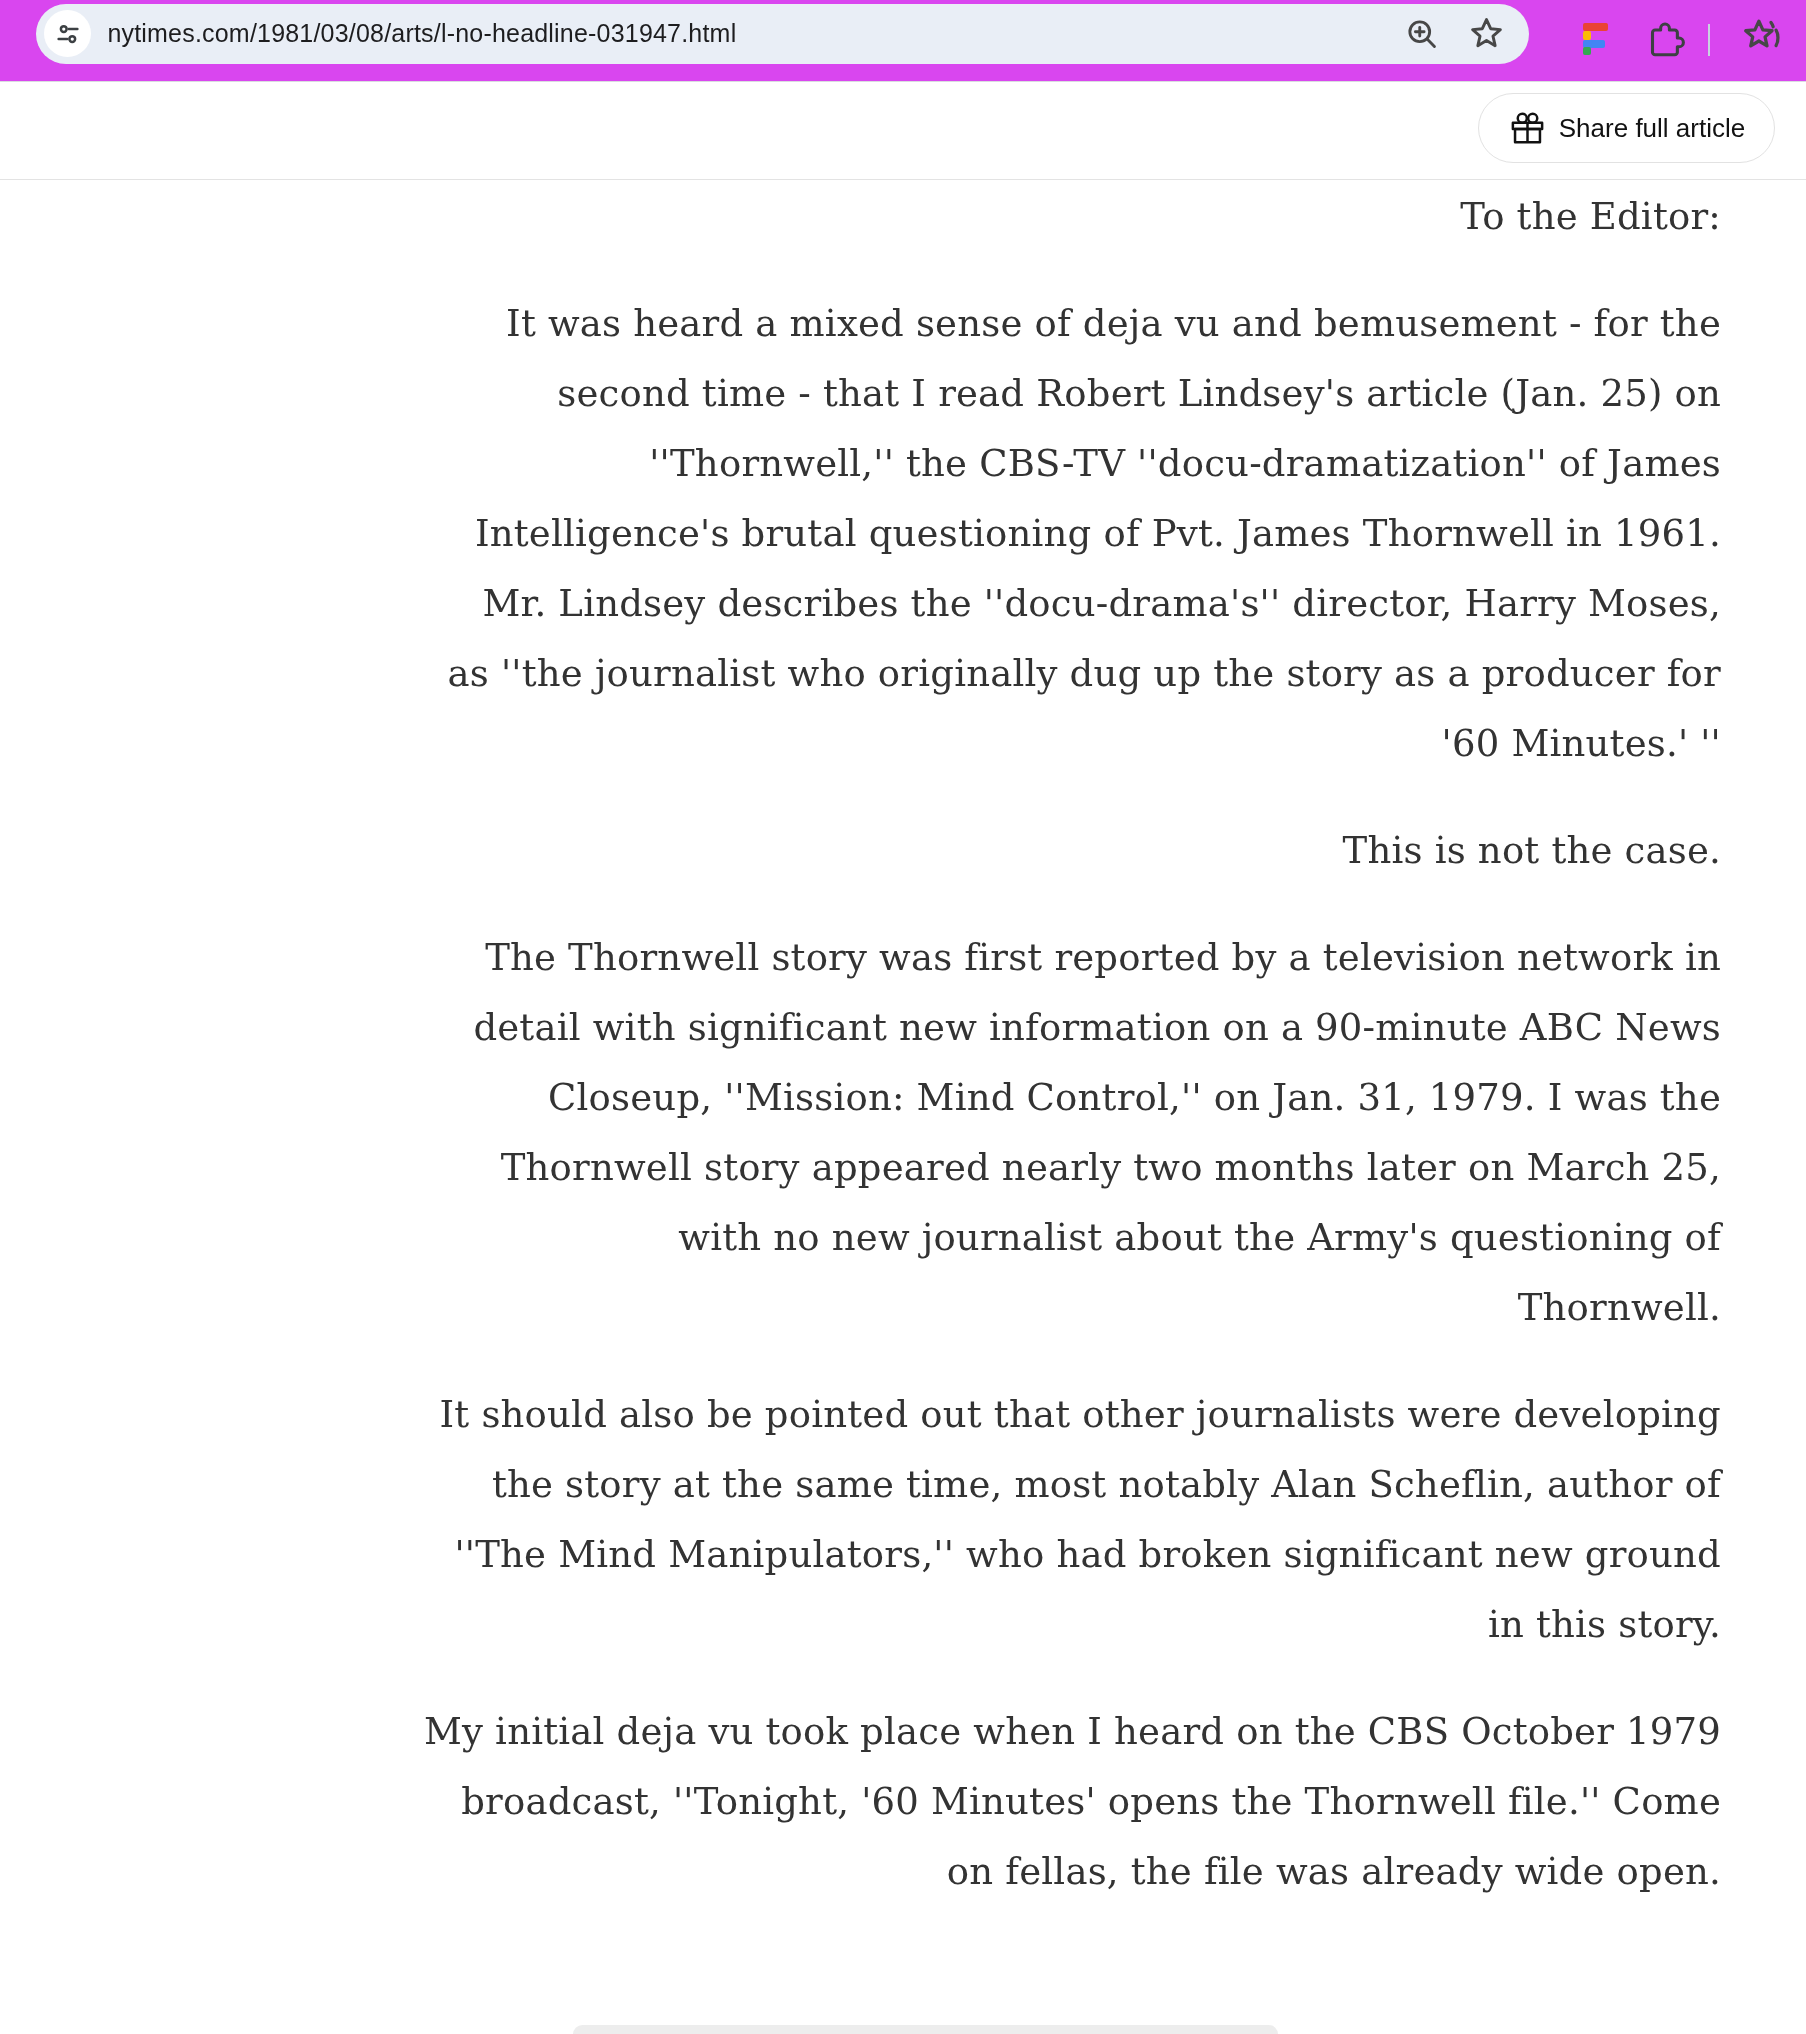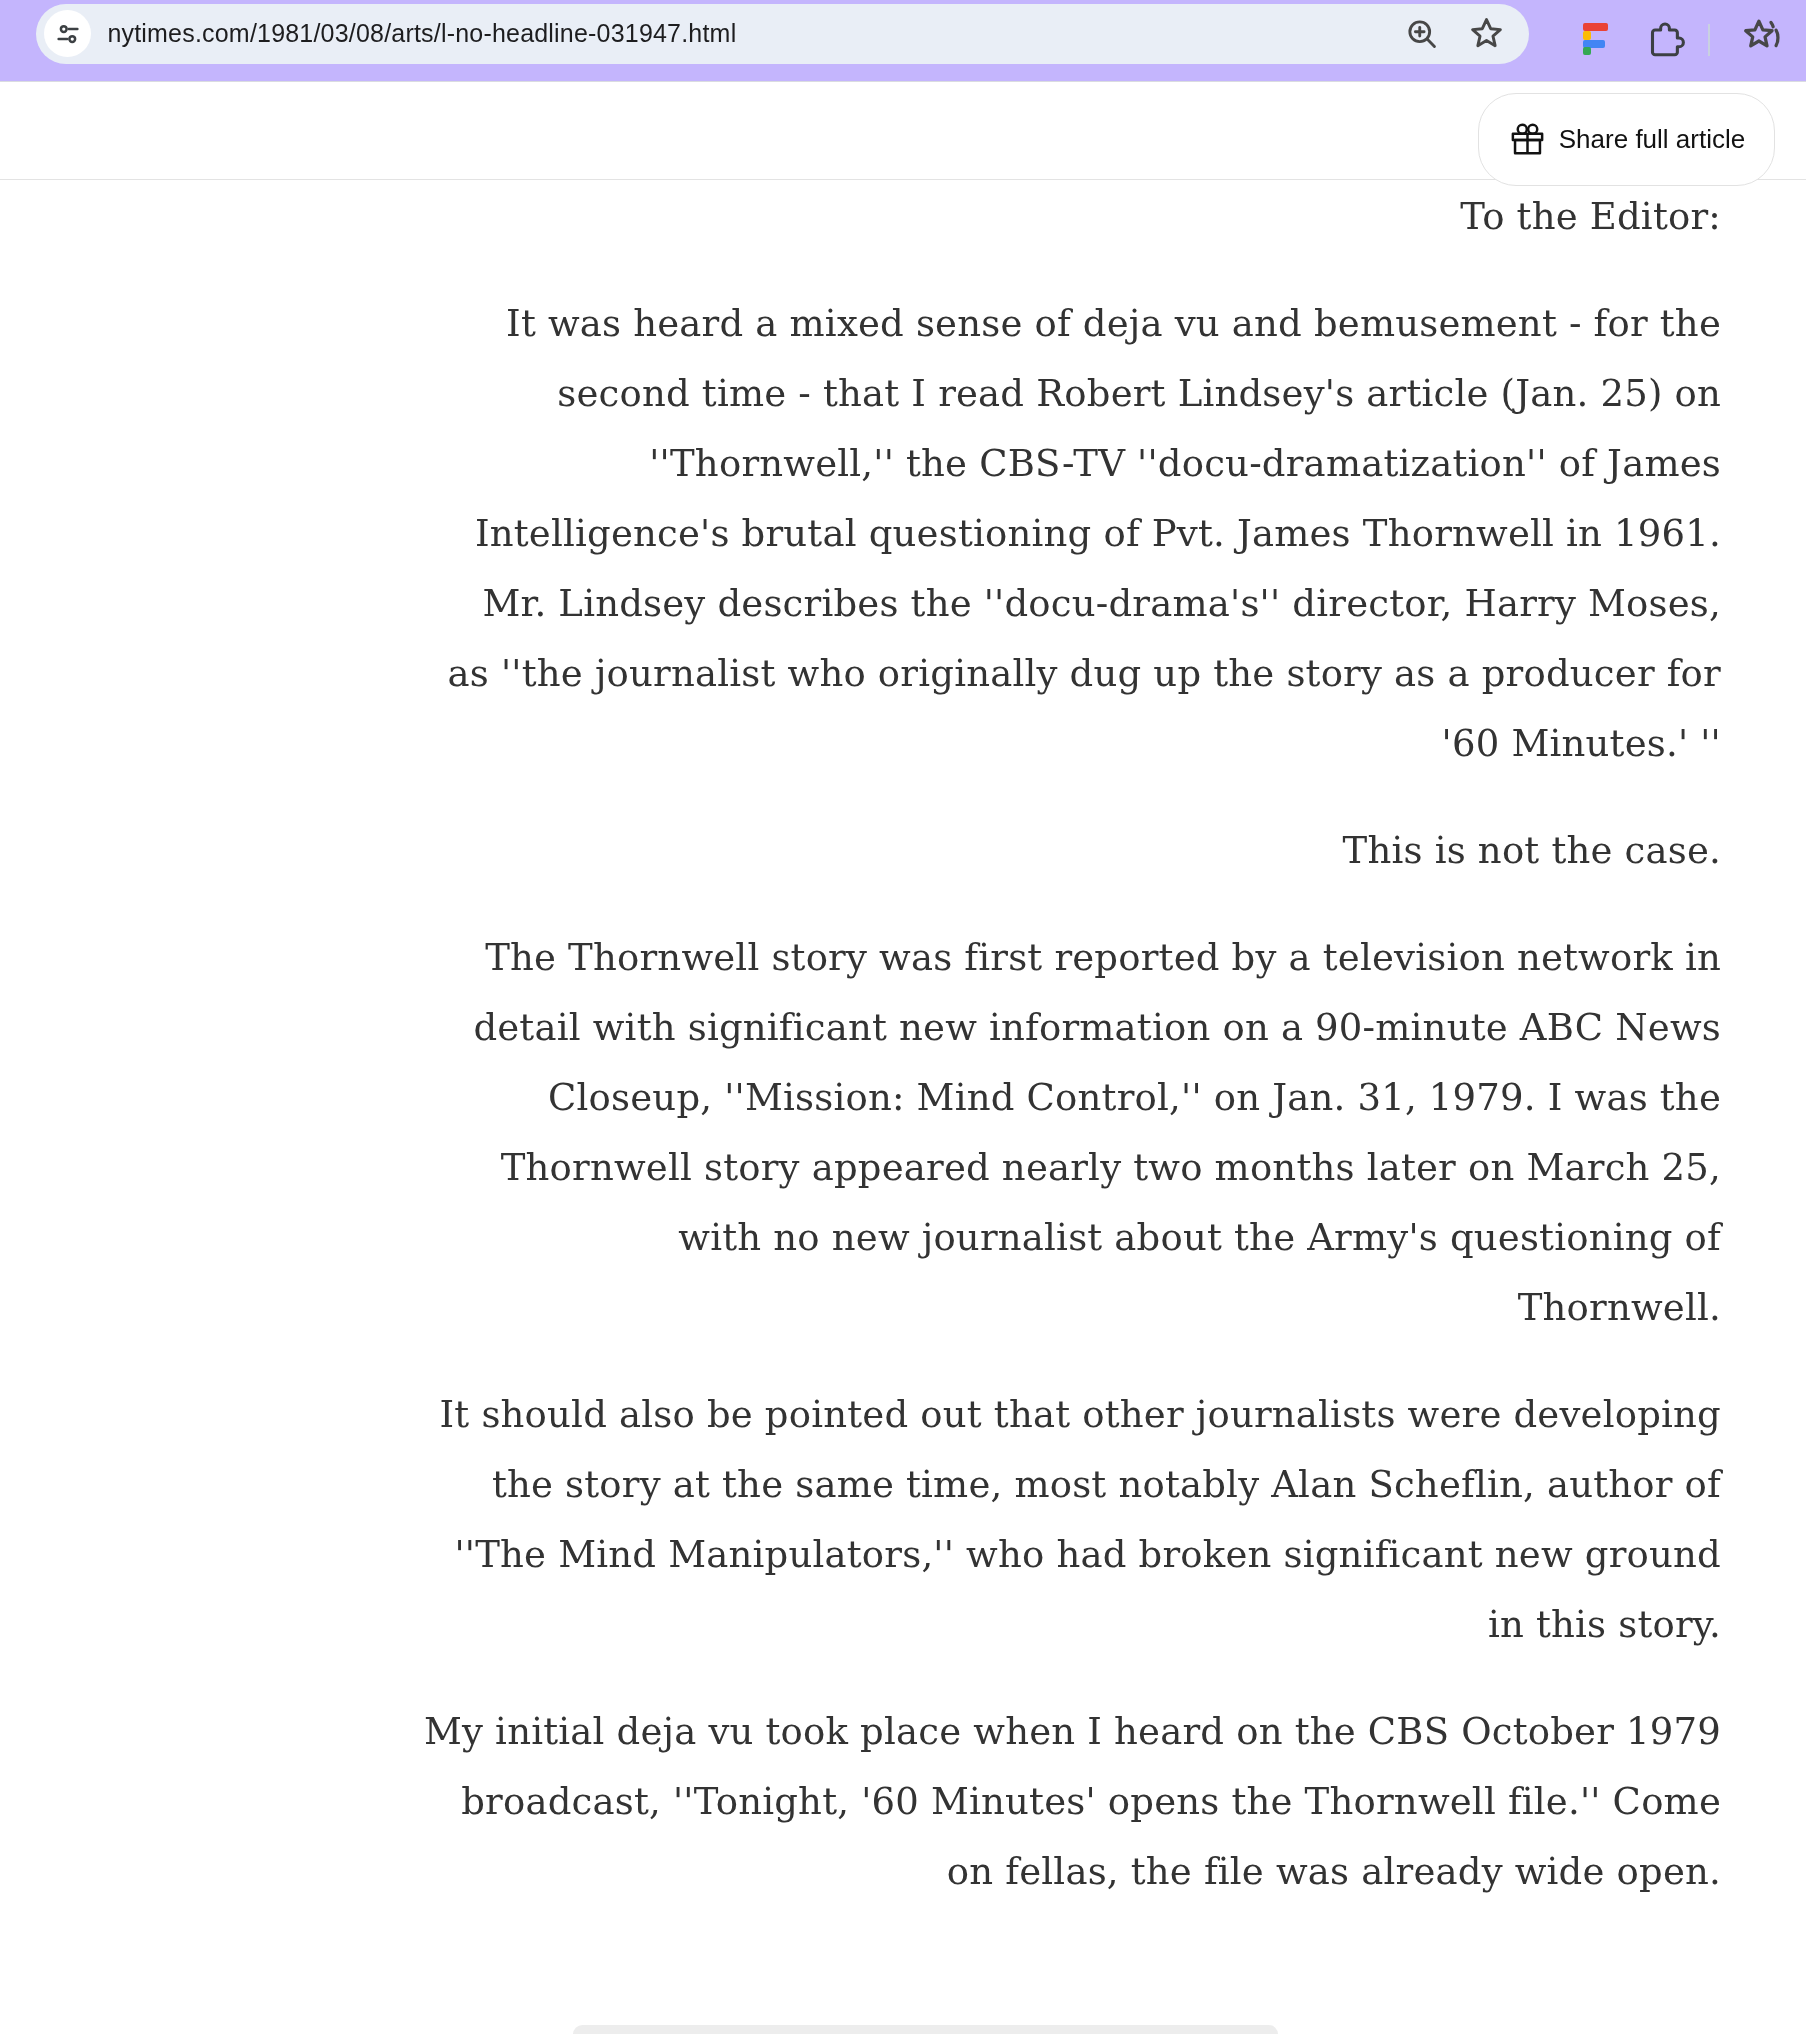--- a/index.html
+++ b/index.html
@@ -1,20 +1,20 @@
 <!DOCTYPE html>
 <html style="font-size:15px"><head>
 <meta charset="utf-8">
 <style>
   html,body{margin:0;padding:0;background:#fff;}
   .screen{position:relative;width:1806px;height:2035px;background:#ffffff;overflow:hidden;
           font-family:"Liberation Sans",sans-serif;}
 
   
-  .chrome{position:absolute;top:0;left:0;right:0;height:81px;background:#c4b5fd;
+  .chrome{position:absolute;top:0;left:0;right:0;height:81px;background:#d946ef;
           border-bottom:0.9px solid #dadce0;}
   .omnibox{position:absolute;left:36px;top:3.7px;width:1493px;height:60px;background:#e9eef6;
            border-radius:30px;display:flex;align-items:center;}
   .site-chip{width:47px;height:47px;background:#fff;border-radius:50%;margin-left:8.4px;
              display:flex;align-items:center;justify-content:center;flex:0 0 auto;cursor:pointer;}
   .url{margin-left:16px;flex:1;font-size:25px;letter-spacing:0.2px;color:#1d1d1f;white-space:nowrap;overflow:hidden;}
   .omni-actions{display:flex;align-items:center;gap:28px;margin-right:24px;}
   .icon-btn{display:flex;align-items:center;justify-content:center;cursor:pointer;}
 
   .ext-f{position:absolute;left:1583px;top:23.4px;width:26px;height:32px;cursor:pointer;}
@@ -24,21 +24,21 @@
   .f-blue{left:0;top:17px;width:21.5px;height:7.5px;background:#4285F4;}
   .f-green{left:0;top:24px;width:8.4px;height:7.5px;background:#34A853;}
 
   .ext-puzzle{position:absolute;left:1646px;top:19.7px;cursor:pointer;}
   .toolbar-sep{position:absolute;left:1708px;top:24px;width:1.9px;height:32px;background:#c9d1e0;}
   .spark{position:absolute;left:1739px;top:13px;cursor:pointer;}
 
   
   .page-header{position:absolute;top:82px;left:0;right:0;height:97px;background:#fff;
                border-bottom:0.9px solid #e3e3e3;}
-  .share-btn{position:absolute;left:1478px;top:11.2px;width:297px;height:93px;box-sizing:border-box;
+  .share-btn{position:absolute;left:1478px;top:11.2px;width:297px;height:70px;box-sizing:border-box;
              border:0.9px solid #e2e2e2;border-radius:38px;background:#fff;display:flex;
              align-items:center;justify-content:center;gap:12px;cursor:pointer;
              font-family:"Liberation Sans",sans-serif;font-size:26px;font-weight:500;color:#121212;}
 
   
   .article{position:absolute;left:222px;top:182px;width:1499px;text-align:right;}
   .article p{margin:0 0 37px 0;font-family:"DejaVu Serif","Liberation Serif",serif;
              font-size:37px;line-height:70px;color:#333333;letter-spacing:0.2px;}
   .ln{display:block;white-space:pre;}
 

